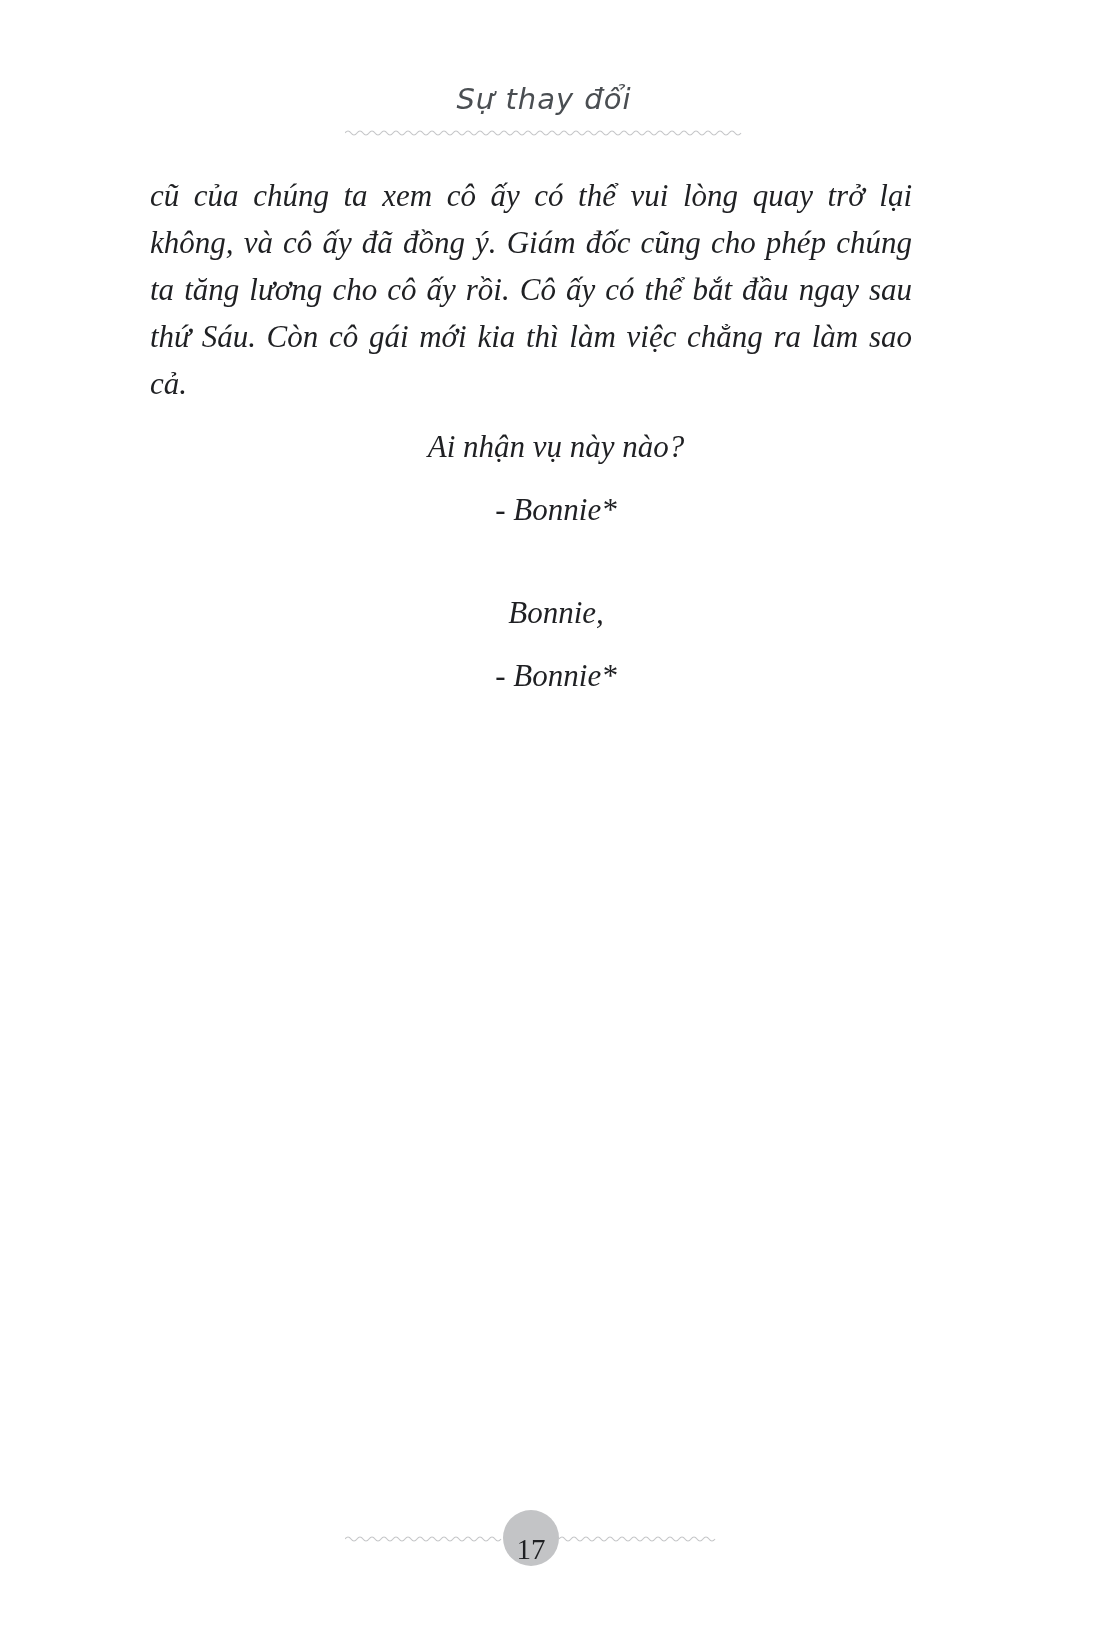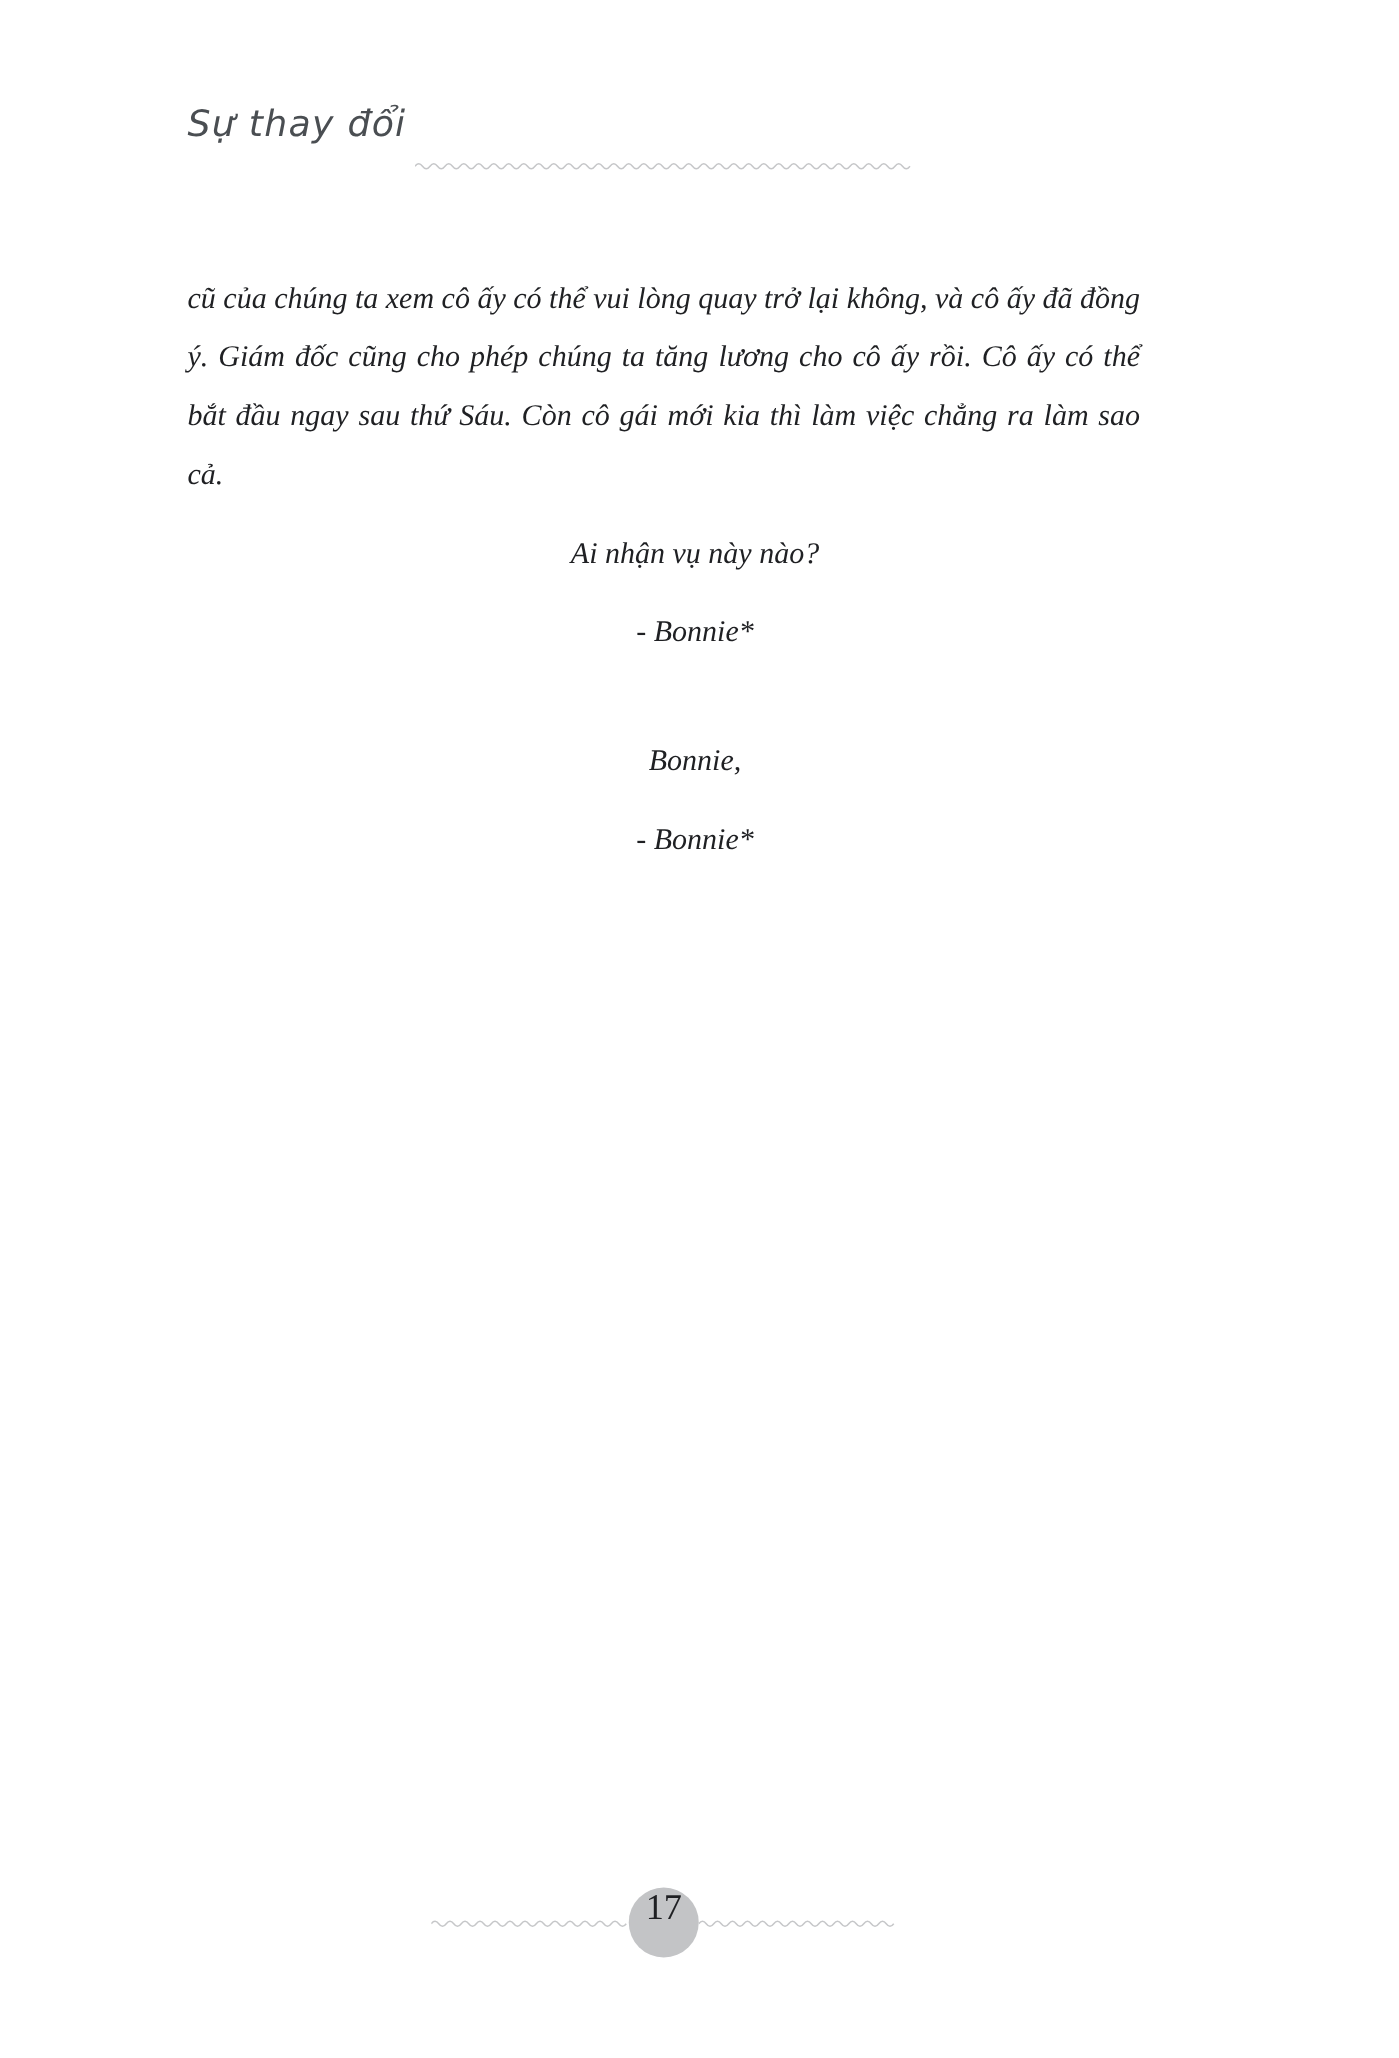--- a/index.html
+++ b/index.html
@@ -12,55 +12,56 @@
   .page{
     position:relative;
     width:1119px;height:1646px;
     background:#ffffff;
     overflow:hidden;
     font-family:"Liberation Serif", serif;
     color:var(--text);
   }
   
   .page-header{
-    position:absolute;top:84px;left:150px;width:762px;
+    position:absolute;top:84px;left:163px;width:762px;
+    text-align:center;
   }
   .chapter-title{
     font-family:"DejaVu Sans", sans-serif;
     font-style:italic;
     font-weight:300;
     font-size:29px;
     letter-spacing:1px;
     color:var(--title);
     line-height:1.1;
   }
   .header-wave{display:block;margin:10px auto 0 auto;}
   svg.wave path{fill:none;stroke:var(--wave);stroke-width:1.2;}
   
   .page-body{
     position:absolute;top:172px;left:150px;width:762px;
-    font-size:24px;line-height:47px;margin-top:44px;
+    font-size:31px;line-height:47px;
   }
   .para{margin:0;text-align:justify;}
   .para.single{text-align:center;}
   .italic{font-style:italic;}
   .indent{text-indent:50px;}
   .sp-sm{margin-top:16px;}
   .sp-lg{margin-top:56px;}
   
   .page-footer{
     position:absolute;top:1510px;left:150px;width:762px;
     display:flex;align-items:center;justify-content:center;
   }
   .footer-wave{flex:0 0 auto;display:block;}
   .page-number-circle{
     flex:0 0 auto;
     width:56px;height:56px;border-radius:50%;
     background:var(--circle-fill);
-    display:flex;align-items:flex-start;justify-content:center;
+    display:flex;align-items:flex-end;justify-content:center;
   }
   .page-number{
     font-family:"Liberation Serif", serif;
     font-size:29px;color:var(--text);
   }
 </style>
 </head>
 <body>
 
 <div class="page">

